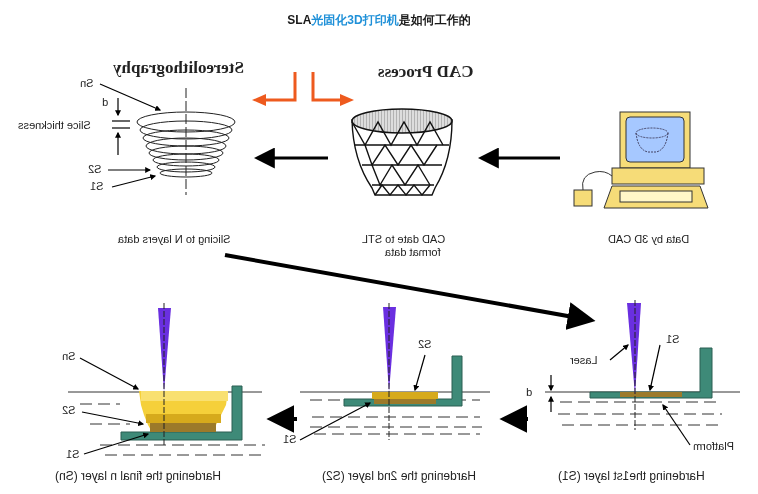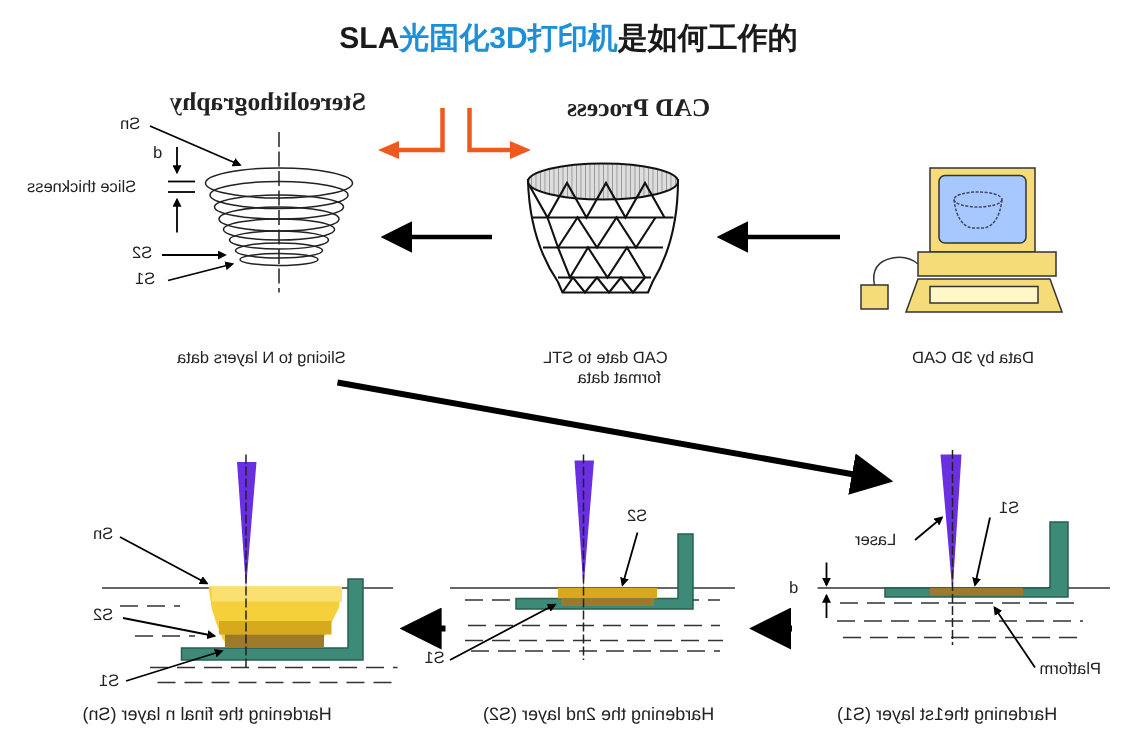--- a/index.html
+++ b/index.html
@@ -1,17 +1,17 @@
 <!DOCTYPE html>
 <html><head>
 <meta charset="utf-8">
 <style>
   html, body { margin: 0; padding: 0; background: #ffffff; }
   body { width: 758px; height: 494px; position: relative; overflow: hidden; font-family: "Liberation Sans", sans-serif; }
-  .title { position: absolute; top: 12px; left: 0; width: 758px; text-align: center; font-size: 20px; font-weight: bold; color: #1a1a1a; }
+  .title { position: absolute; top: 12px; left: 0; width: 758px; text-align: center; font-size: 12px; font-weight: bold; color: #1a1a1a; }
   .title .hl { color: #1e90d8; }
   .mir { position: absolute; transform: scaleX(-1); white-space: nowrap; color: #222; }
   .serif { font-family: "Liberation Serif", serif; font-weight: bold; font-size: 17px; }
   .lbl { font-size: 11px; }
   .cap { font-size: 12px; text-align: center; }
   svg { position: absolute; left: 0; top: 0; }
 </style>
 </head>
 <body>
 

